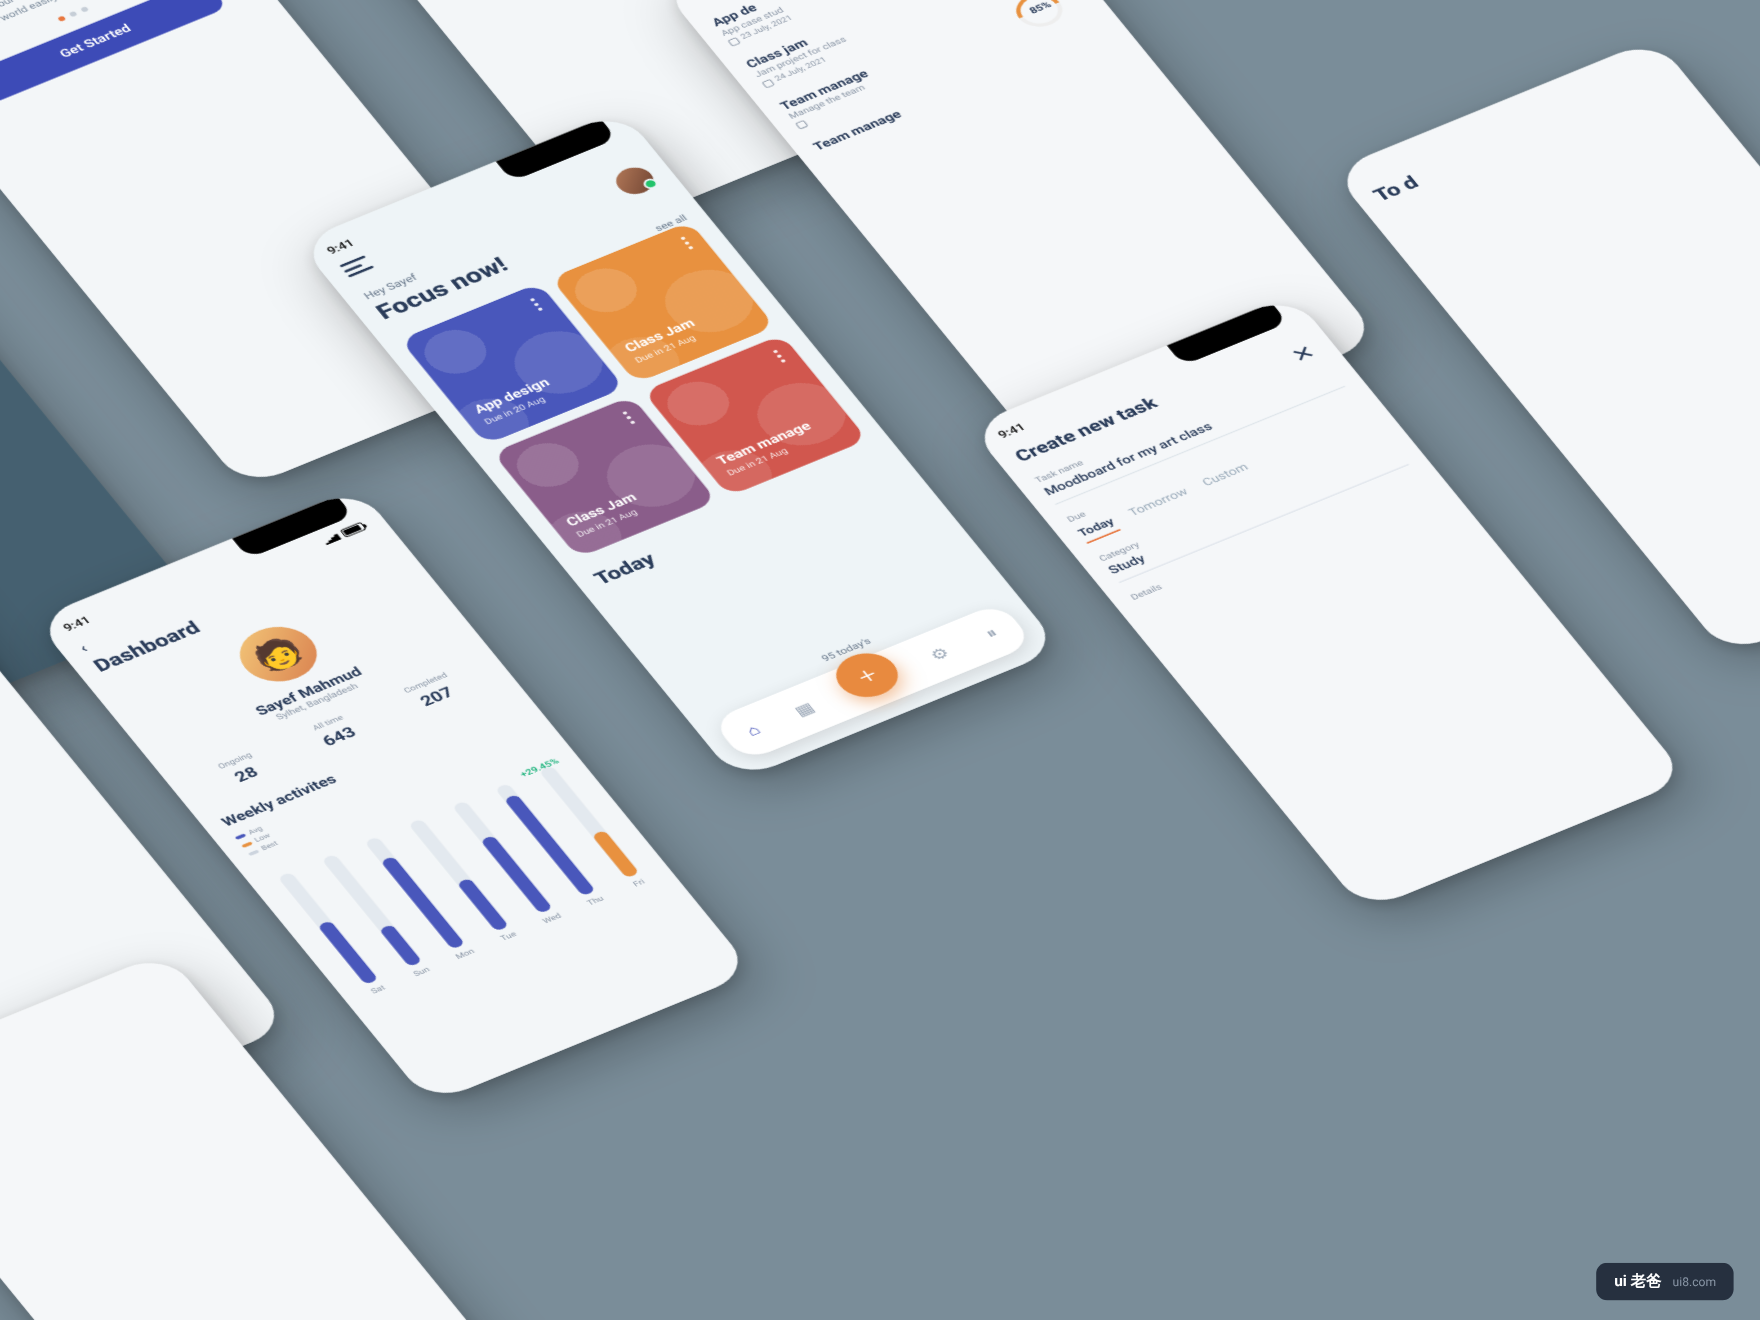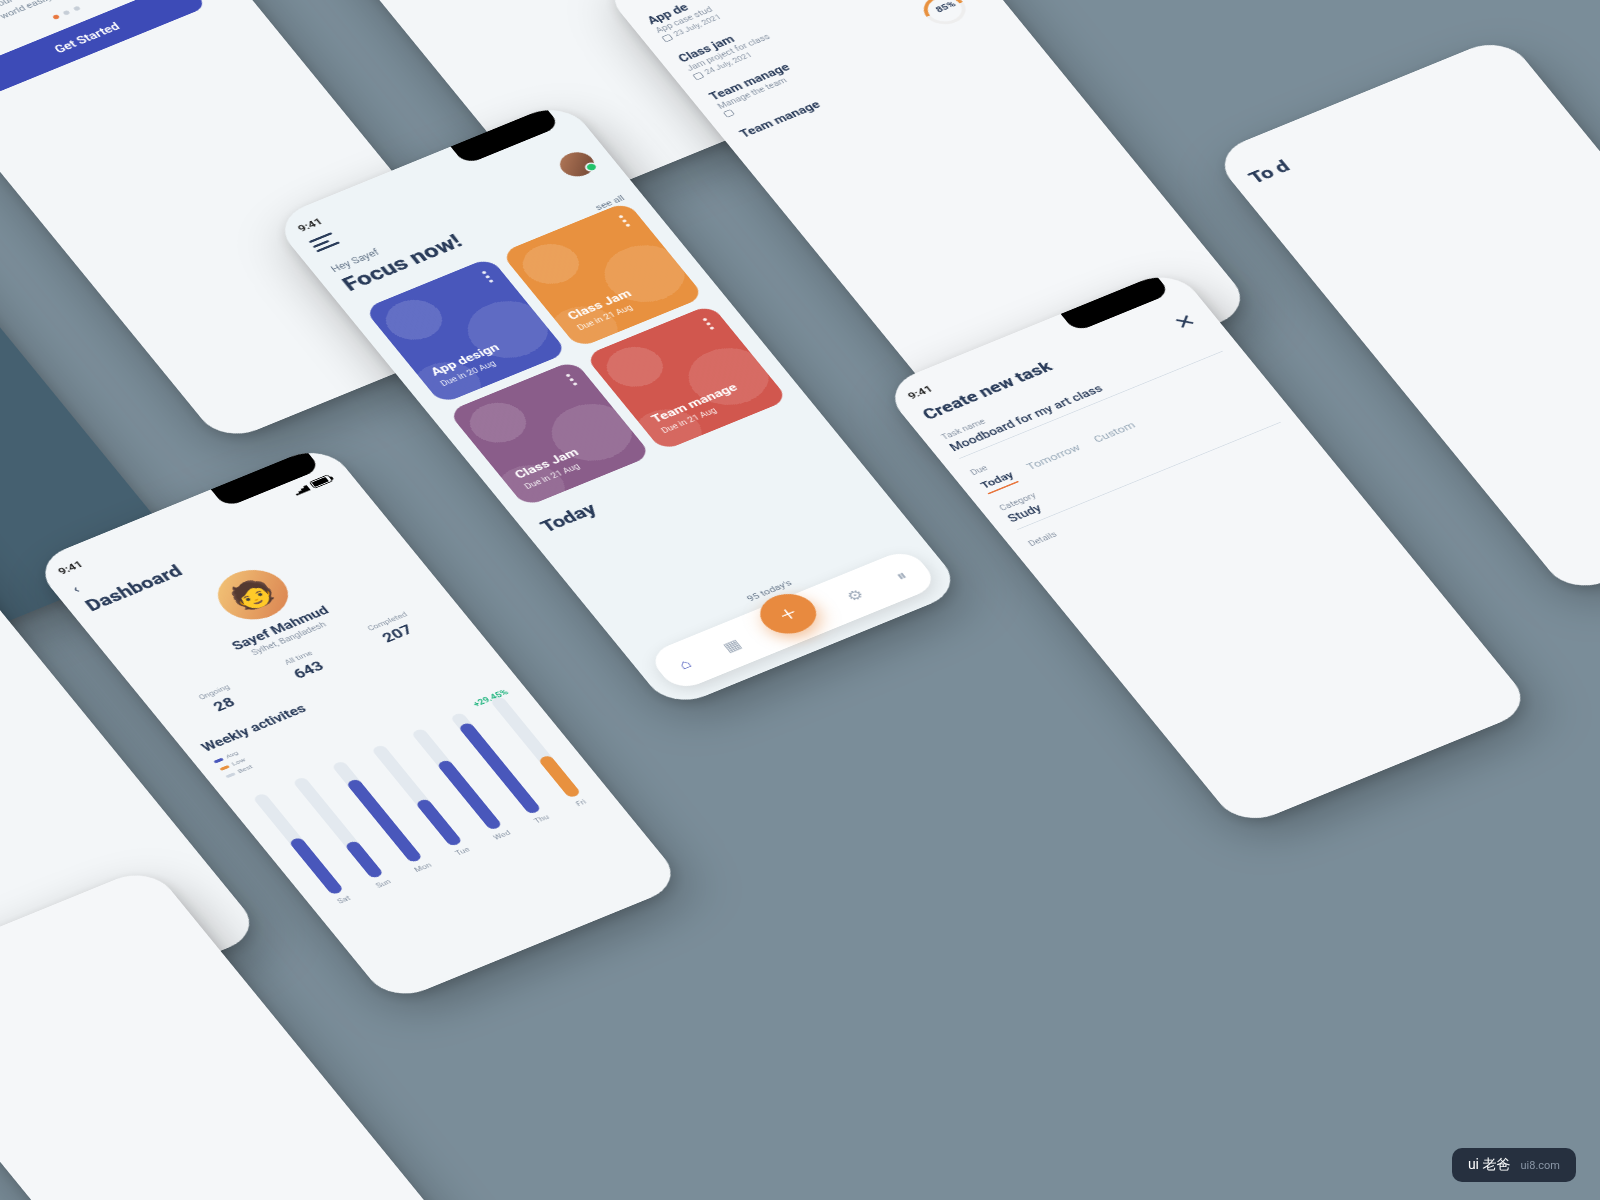--- a/index.html
+++ b/index.html
@@ -83,21 +83,21 @@
 .newtask{background:#f5f7f9;}
 .newtask h3{font-size:20px;font-weight:800;color:#2a3c5a;margin-top:4px;}
 .close-x{position:absolute;top:58px;right:20px;font-size:24px;color:#2a3c5a;font-weight:300;}
 .field-label{font-size:10px;color:#8a96a6;margin-top:18px;}
 .field-value{font-size:14px;color:#2a3c5a;font-weight:500;margin-top:4px;padding-bottom:8px;border-bottom:1px solid #d6dee6;}
 .pill-row{display:flex;gap:18px;margin-top:8px;font-size:13px;}
 .pill-row .sel{color:#2a3c5a;font-weight:600;border-bottom:2px solid #e8773f;padding-bottom:4px;}
 .pill-row .unsel{color:#9aabba;}
 
 .watermark{position:absolute;bottom:18px;right:24px;background:rgba(30,40,55,0.92);color:#cfd8e2;font-size:14px;padding:8px 16px;border-radius:10px;display:flex;align-items:center;gap:10px;transform:none;}
-.watermark .logo{font-weight:400;color:#fff;}
+.watermark .logo{font-weight:700;color:#fff;}
 .watermark .sub{font-size:11px;color:#8a96a6;}
 </style>
 </head>
 <body>
 
 <div class="scene">
 
 <div class="phone calendar" style="left:360px;top:-190px;">
   
   

